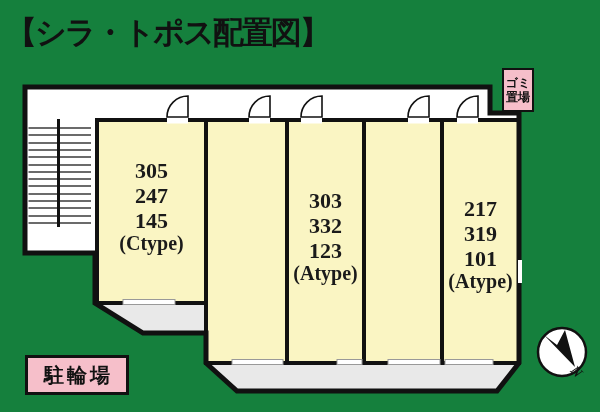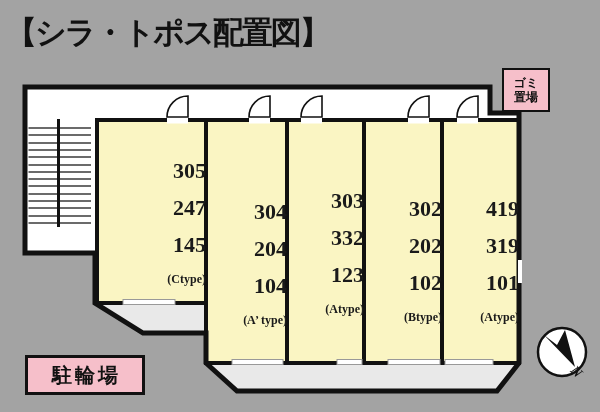--- a/index.html
+++ b/index.html
@@ -1,40 +1,39 @@
 <!DOCTYPE html>
 <html><head>
 <meta charset="utf-8">
 <style>
   html,body{margin:0;padding:0;background:#fff;}
   .stage{
-    position:relative;width:600px;height:412px;background:#a3a3a3;overflow:hidden;
+    position:relative;width:600px;height:412px;background:#15803d;overflow:hidden;
     font-family:"Liberation Sans",sans-serif;color:#111;
   }
   .title{
     position:absolute;left:6px;top:12px;width:380px;
     font-size:31px;font-weight:bold;letter-spacing:-2px;color:#111;
     font-family:"Liberation Sans",sans-serif;white-space:nowrap;
   }
   svg.plan{position:absolute;left:0;top:0;}
   .unit-text{
-    position:absolute;display:flex;flex-direction:column;align-items:flex-end;
+    position:absolute;display:flex;flex-direction:column;align-items:center;
     font-family:"Liberation Serif",serif;font-weight:bold;color:#1a1a1a;
     text-align:center;
-    gap:12px;
   }
   .unit-text .room{font-size:22px;line-height:25px;}
-  .unit-text .type{font-size:12px;line-height:19px;margin-top:1px;white-space:nowrap;}
+  .unit-text .type{font-size:20px;line-height:19px;margin-top:1px;white-space:nowrap;}
   .pink-label{
     position:absolute;background:#F6BFCA;border:2px solid #111;
     display:flex;flex-direction:column;align-items:center;justify-content:center;
     font-weight:bold;color:#111;box-sizing:border-box;
   }
-  .label-garbage{left:502px;top:68px;width:48px;height:44px;font-size:12px;line-height:14px;}
-  .label-bicycle{left:25px;top:355px;width:120px;height:40px;font-size:20px;letter-spacing:3px;border-width:3px;padding-left:3px;}
+  .label-garbage{left:502px;top:68px;width:32px;height:44px;font-size:12px;line-height:14px;}
+  .label-bicycle{left:25px;top:355px;width:104px;height:40px;font-size:20px;letter-spacing:3px;border-width:3px;padding-left:3px;}
   .compass-n{
     position:absolute;left:571px;top:364px;
     font-family:"Liberation Serif",serif;font-style:italic;font-weight:bold;
     font-size:14px;transform:rotate(45deg);color:#111;
   }
 </style>
 </head>
 <body>
 
 <div class="stage">
@@ -113,43 +112,31 @@
     </g>
   </svg>
 
   <div class="unit-text" style="left:97px;top:158px;width:109px;">
     <div class="room">305</div>
     <div class="room">247</div>
     <div class="room">145</div>
     <div class="type">(Ctype)</div>
   </div>
 
-  <div class="unit-text" style="left:206px;top:199px;width:81px;">
-    <div class="room">304</div>
-    <div class="room">204</div>
-    <div class="room">104</div>
-    <div class="type">(A’ type)</div>
-  </div>
 
   <div class="unit-text" style="left:287px;top:188px;width:77px;">
     <div class="room">303</div>
     <div class="room">332</div>
     <div class="room">123</div>
     <div class="type">(Atype)</div>
   </div>
 
-  <div class="unit-text" style="left:364px;top:196px;width:78px;">
-    <div class="room">302</div>
-    <div class="room">202</div>
-    <div class="room">102</div>
-    <div class="type">(Btype)</div>
-  </div>
 
   <div class="unit-text" style="left:442px;top:196px;width:77px;">
-    <div class="room">419</div>
+    <div class="room">217</div>
     <div class="room">319</div>
     <div class="room">101</div>
     <div class="type">(Atype)</div>
   </div>
 
   <div class="pink-label label-garbage">
     <span>ゴミ</span>
     <span>置場</span>
   </div>
 

